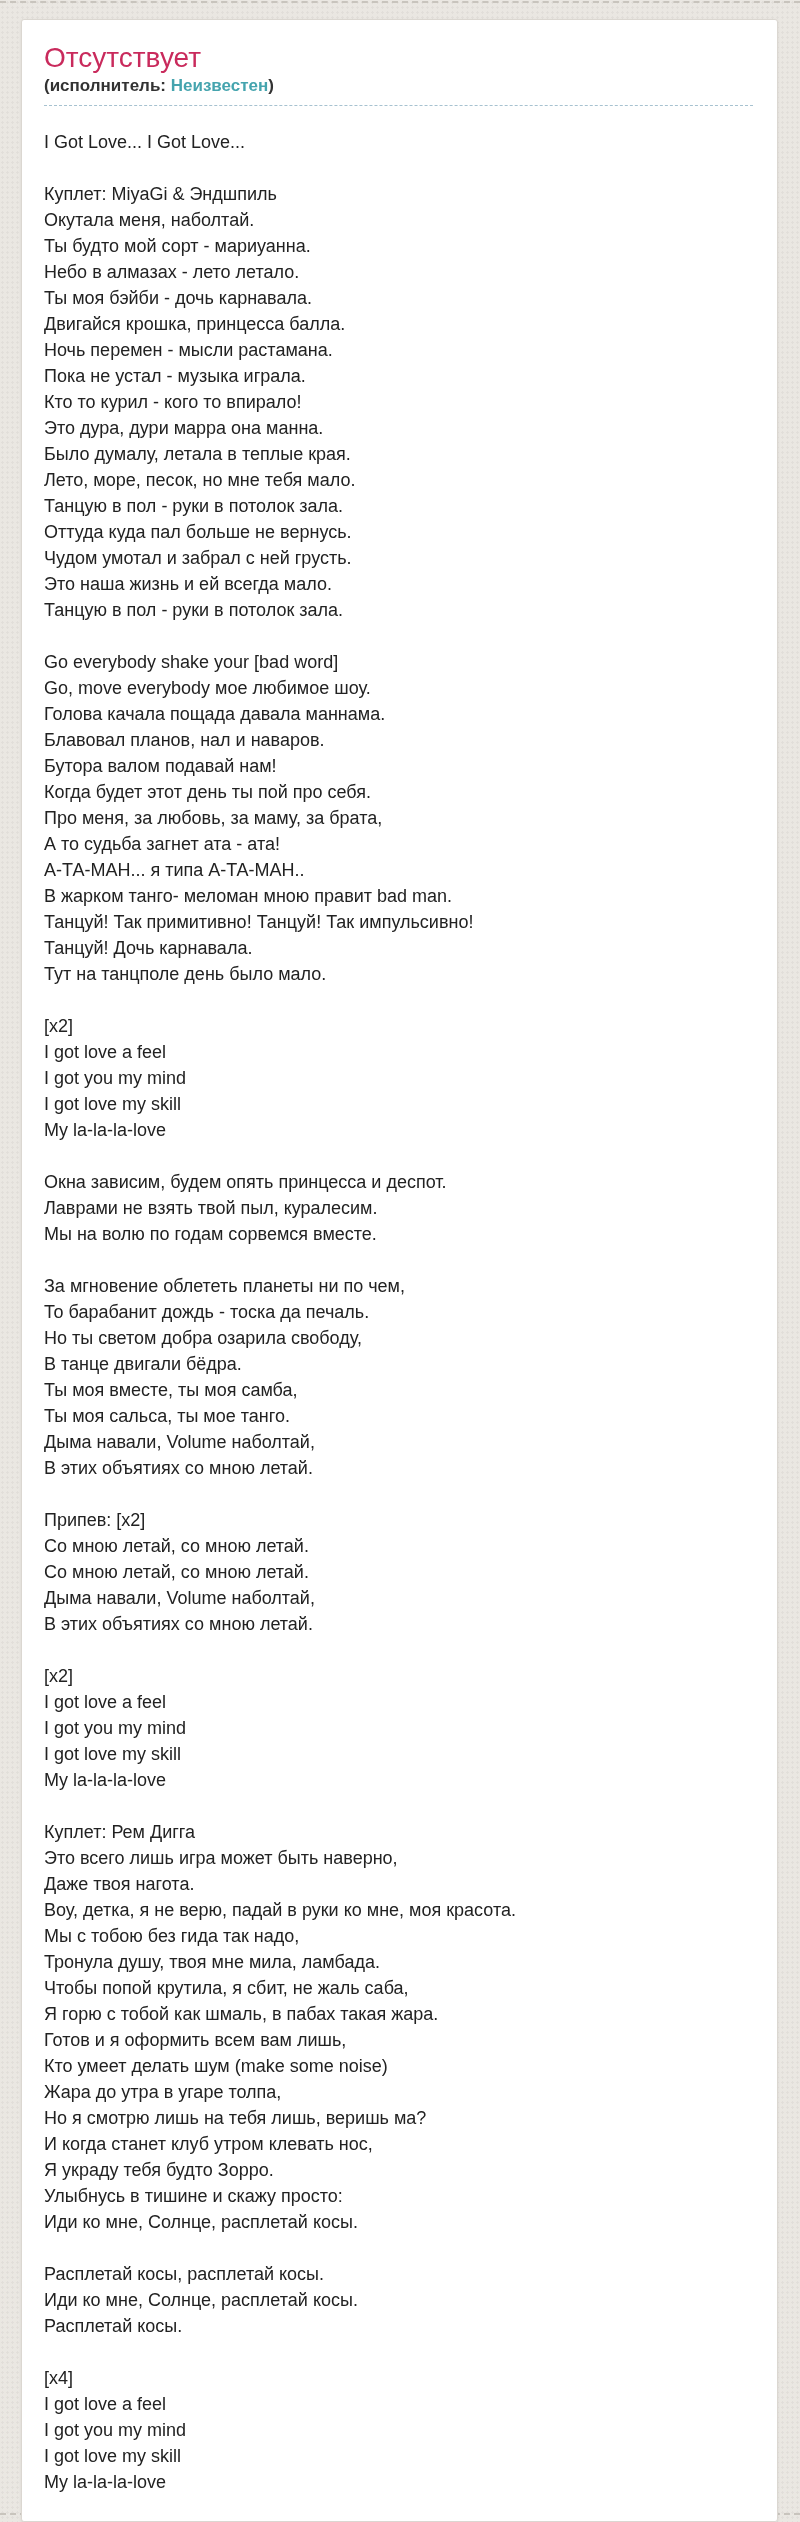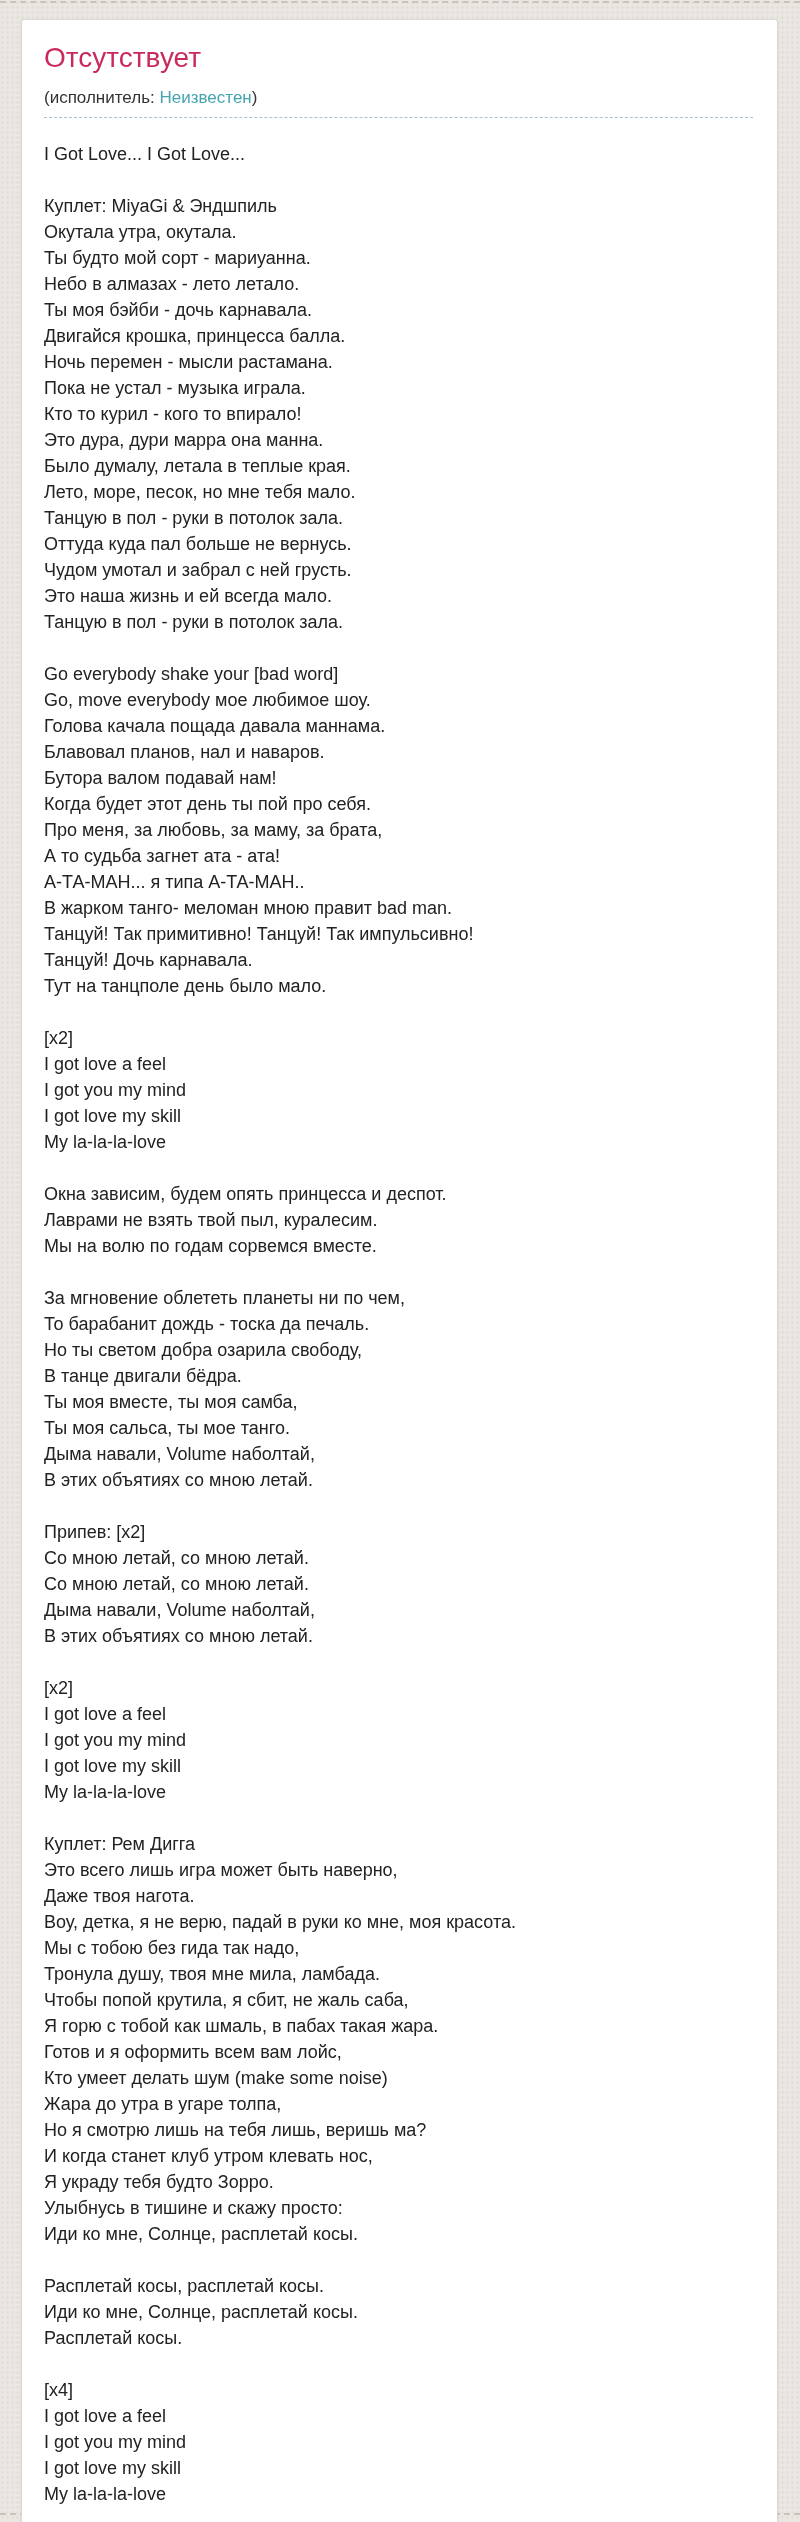--- a/index.html
+++ b/index.html
@@ -45,24 +45,25 @@
     padding-bottom: 9px;
   }
   .song-title {
     margin: 0;
     font-size: 28px;
     line-height: 33px;
     font-weight: normal;
     color: #c92a5c;
   }
   .artist-line {
-    margin-top: 14px;
+    margin-top: 2px;
     font-size: 17px;
     line-height: 20px;
     color: #333333;
+    font-weight: bold;
   }
   .artist-link {
     color: #45a4ae;
     text-decoration: none;
     cursor: pointer;
   }
 
   .lyrics {
     margin-top: 23px;
     font-size: 18px;
@@ -86,21 +87,21 @@
       <h1 class="song-title">Отсутствует</h1>
       <div class="artist-line">
         <span>(исполнитель: </span><a class="artist-link">Неизвестен</a><span>)</span>
       </div>
     </div>
 
     <div class="lyrics">
         <div class="lyrics-line">I Got Love... I Got Love...</div>
         <div class="lyrics-line"></div>
         <div class="lyrics-line">Куплет: MiyaGi &amp; Эндшпиль</div>
-        <div class="lyrics-line">Окутала утра, окутала.</div>
+        <div class="lyrics-line">Окутала меня, наболтай.</div>
         <div class="lyrics-line">Ты будто мой сорт - мариуанна.</div>
         <div class="lyrics-line">Небо в алмазах - лето летало.</div>
         <div class="lyrics-line">Ты моя бэйби - дочь карнавала.</div>
         <div class="lyrics-line">Двигайся крошка, принцесса балла.</div>
         <div class="lyrics-line">Ночь перемен - мысли растамана.</div>
         <div class="lyrics-line">Пока не устал - музыка играла.</div>
         <div class="lyrics-line">Кто то курил - кого то впирало!</div>
         <div class="lyrics-line">Это дура, дури марра она манна.</div>
         <div class="lyrics-line">Было думалу, летала в теплые края.</div>
         <div class="lyrics-line">Лето, море, песок, но мне тебя мало.</div>
@@ -156,21 +157,21 @@
         <div class="lyrics-line">My la-la-la-love</div>
         <div class="lyrics-line"></div>
         <div class="lyrics-line">Куплет: Рем Дигга</div>
         <div class="lyrics-line">Это всего лишь игра может быть наверно,</div>
         <div class="lyrics-line">Даже твоя нагота.</div>
         <div class="lyrics-line">Воу, детка, я не верю, падай в руки ко мне, моя красота.</div>
         <div class="lyrics-line">Мы с тобою без гида так надо,</div>
         <div class="lyrics-line">Тронула душу, твоя мне мила, ламбада.</div>
         <div class="lyrics-line">Чтобы попой крутила, я сбит, не жаль саба,</div>
         <div class="lyrics-line">Я горю с тобой как шмаль, в пабах такая жара.</div>
-        <div class="lyrics-line">Готов и я оформить всем вам лойс,</div>
+        <div class="lyrics-line">Готов и я оформить всем вам лишь,</div>
         <div class="lyrics-line">Кто умеет делать шум (make some noise)</div>
         <div class="lyrics-line">Жара до утра в угаре толпа,</div>
         <div class="lyrics-line">Но я смотрю лишь на тебя лишь, веришь ма?</div>
         <div class="lyrics-line">И когда станет клуб утром клевать нос,</div>
         <div class="lyrics-line">Я украду тебя будто Зорро.</div>
         <div class="lyrics-line">Улыбнусь в тишине и скажу просто:</div>
         <div class="lyrics-line">Иди ко мне, Солнце, расплетай косы.</div>
         <div class="lyrics-line"></div>
         <div class="lyrics-line">Расплетай косы, расплетай косы.</div>
         <div class="lyrics-line">Иди ко мне, Солнце, расплетай косы.</div>

